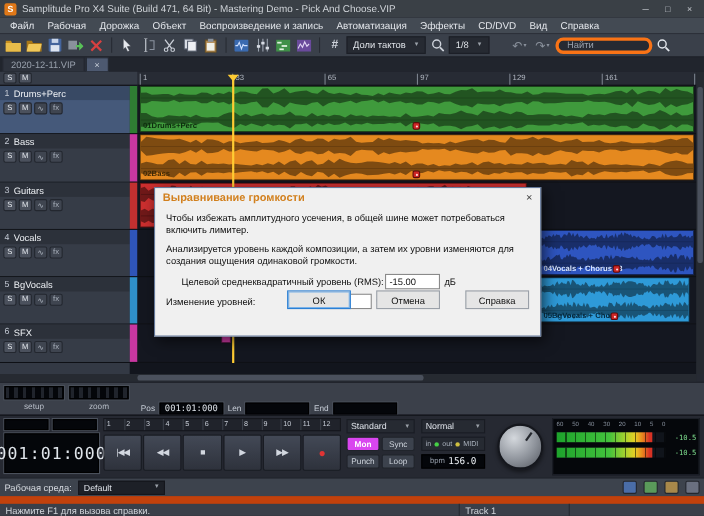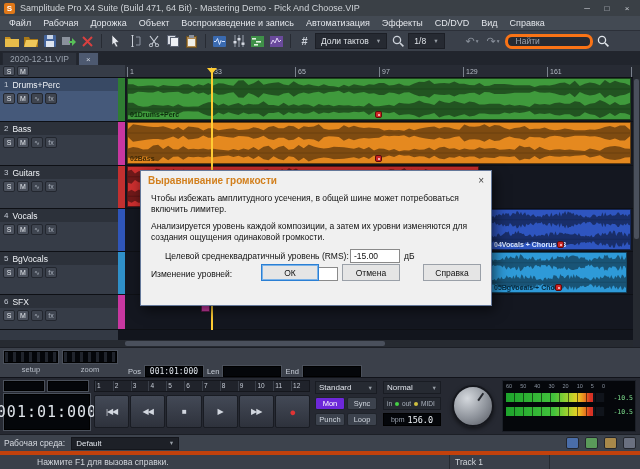--- a/index.html
+++ b/index.html
@@ -83,44 +83,44 @@
   .bigtime{position:absolute;left:4px;top:16px;width:86px;height:36px;font-size:15px;letter-spacing:1px;display:flex;align-items:center;justify-content:center;}
   .tbtns{position:absolute;left:94px;top:17px;width:216px;height:33px;display:flex;gap:1px;}
   .tbtn2{flex:1;background:linear-gradient(180deg,#434956 0%,#2e323c 100%);border:1px solid #191c23;border-radius:2px;color:#d2d7df;font-size:8px;display:flex;align-items:center;justify-content:center;letter-spacing:-1px;}
   .tbtn2.rec{color:#e03434;font-size:11px;}
   .tgrpA{position:absolute;left:315px;top:3px;width:62px;}
   .tgrpB{position:absolute;left:383px;top:3px;width:58px;}
   .tdd{height:13px;background:#262a32;border:1px solid #191c23;font-size:8px;color:#dfe3ea;display:flex;align-items:center;padding:0 3px;justify-content:space-between;}
   .tdd .car{font-size:5.5px;color:#9aa0a8;}
   .trowbtns{display:flex;gap:2px;margin-top:3px;}
   .smbtn{flex:1;height:13px;background:#3c424d;border:1px solid #20242b;border-radius:2px;font-size:7.5px;color:#cfd5dd;display:flex;align-items:center;justify-content:center;}
-  .smbtn.on{background:#6d28d9;color:#fff;}
+  .smbtn.on{background:#d946ef;color:#fff;font-weight:bold;}
   .midibox{margin-top:3px;height:13px;background:#262a32;border:1px solid #191c23;display:flex;align-items:center;gap:3px;padding:0 3px;font-size:6.5px;color:#aab2bd;}
   .led{width:4px;height:4px;border-radius:50%;background:#45d045;flex:none;}
   .bpmbox{margin-top:3px;height:13px;background:#04060a;border:1px solid #000;display:flex;align-items:center;justify-content:center;gap:3px;font-size:7px;color:#9aa2ae;}
   .bpmbox b{color:#eef2f6;font-size:8.5px;font-family:"DejaVu Sans Mono",monospace;font-weight:normal;}
   .knob{position:absolute;left:452px;top:7px;width:42px;height:42px;border-radius:50%;background:radial-gradient(circle at 35% 30%,#d4d8dd,#8e939b 55%,#53575f 100%);border:2px solid #15171d;box-shadow:0 2px 4px rgba(0,0,0,.5);}
   .knob::after{content:"";position:absolute;left:50%;top:3px;width:2px;height:9px;background:#24272d;margin-left:-1px;transform-origin:1px 18px;transform:rotate(35deg);}
   .meters{position:absolute;left:502px;top:2px;width:134px;height:52px;background:#05070b;border:1px solid #1c2028;}
   .mscale{position:absolute;left:3px;right:30px;top:2px;display:flex;justify-content:space-between;font-size:5.5px;color:#8a93a0;}
   .mbar{position:absolute;left:3px;right:30px;height:9px;background:#10141b;}
   .mbar .fill{position:absolute;left:0;top:0;bottom:0;width:88%;background:linear-gradient(90deg,#1da32c,#42c23c 55%,#a8d22e 72%,#e8cf24 82%,#e8821e 90%,#d83224 97%);}
   .mbar .mticks{position:absolute;left:0;top:0;right:0;bottom:0;background:repeating-linear-gradient(90deg,transparent 0 8px,rgba(0,0,0,.55) 8px 9px);}
   .mpeak{position:absolute;right:2px;width:26px;font-size:6.5px;color:#7fe08f;text-align:right;font-family:"DejaVu Sans Mono",monospace;}
 
   
   .wsbar{position:absolute;left:0;top:434px;width:640px;height:17px;background:#3d434d;border-top:1px solid #1c1f26;display:flex;align-items:center;padding:0 4px;gap:6px;}
   .wslabel{font-size:8.5px;color:#d6dae0;white-space:nowrap;}
-  .wsdd{width:108px;height:13px;background:#1d2027;border:1px solid #14161c;font-size:8px;color:#dfe3ea;display:flex;align-items:center;justify-content:space-between;padding:0 4px;}
+  .wsdd{width:79px;height:13px;background:#1d2027;border:1px solid #14161c;font-size:8px;color:#dfe3ea;display:flex;align-items:center;justify-content:space-between;padding:0 4px;}
   .wsdd .car{font-size:5.5px;color:#9aa0a8;}
   .wsspacer{flex:1;}
   .wsico{width:13px;height:12px;border-radius:2px;border:1px solid #23262d;flex:none;}
 
   
-  .statusbar{position:absolute;left:0;top:451px;width:640px;height:18px;background:#3a3f49;border-top:4px solid #c2410c;display:flex;font-size:8.5px;color:#d2d6dc;padding-left:32px;}
+  .statusbar{position:absolute;left:0;top:451px;width:640px;height:18px;background:#3a3f49;border-top:7px solid #c2410c;display:flex;font-size:8.5px;color:#d2d6dc;}
   .stcell{height:100%;display:flex;align-items:center;padding:0 5px;border-right:1px solid #262a31;white-space:nowrap;}
   .stcell.c1{width:418px;}
   .stcell.c2{width:100px;}
   .stcell.c3{flex:1;border-right:none;}
 
   
   .dialog{position:absolute;left:140px;top:170px;width:352px;height:136px;background:#f0f0f0;border:1px solid #64789a;box-shadow:3px 4px 12px rgba(0,0,0,.6);z-index:50;color:#111;}
   .dlg-title{height:19px;display:flex;align-items:center;padding:0 7px;}
   .dlg-title .txt{color:#d2801e;font-size:10px;font-weight:bold;flex:1;}
   .dlg-close{width:20px;text-align:right;color:#444;font-size:10px;}

